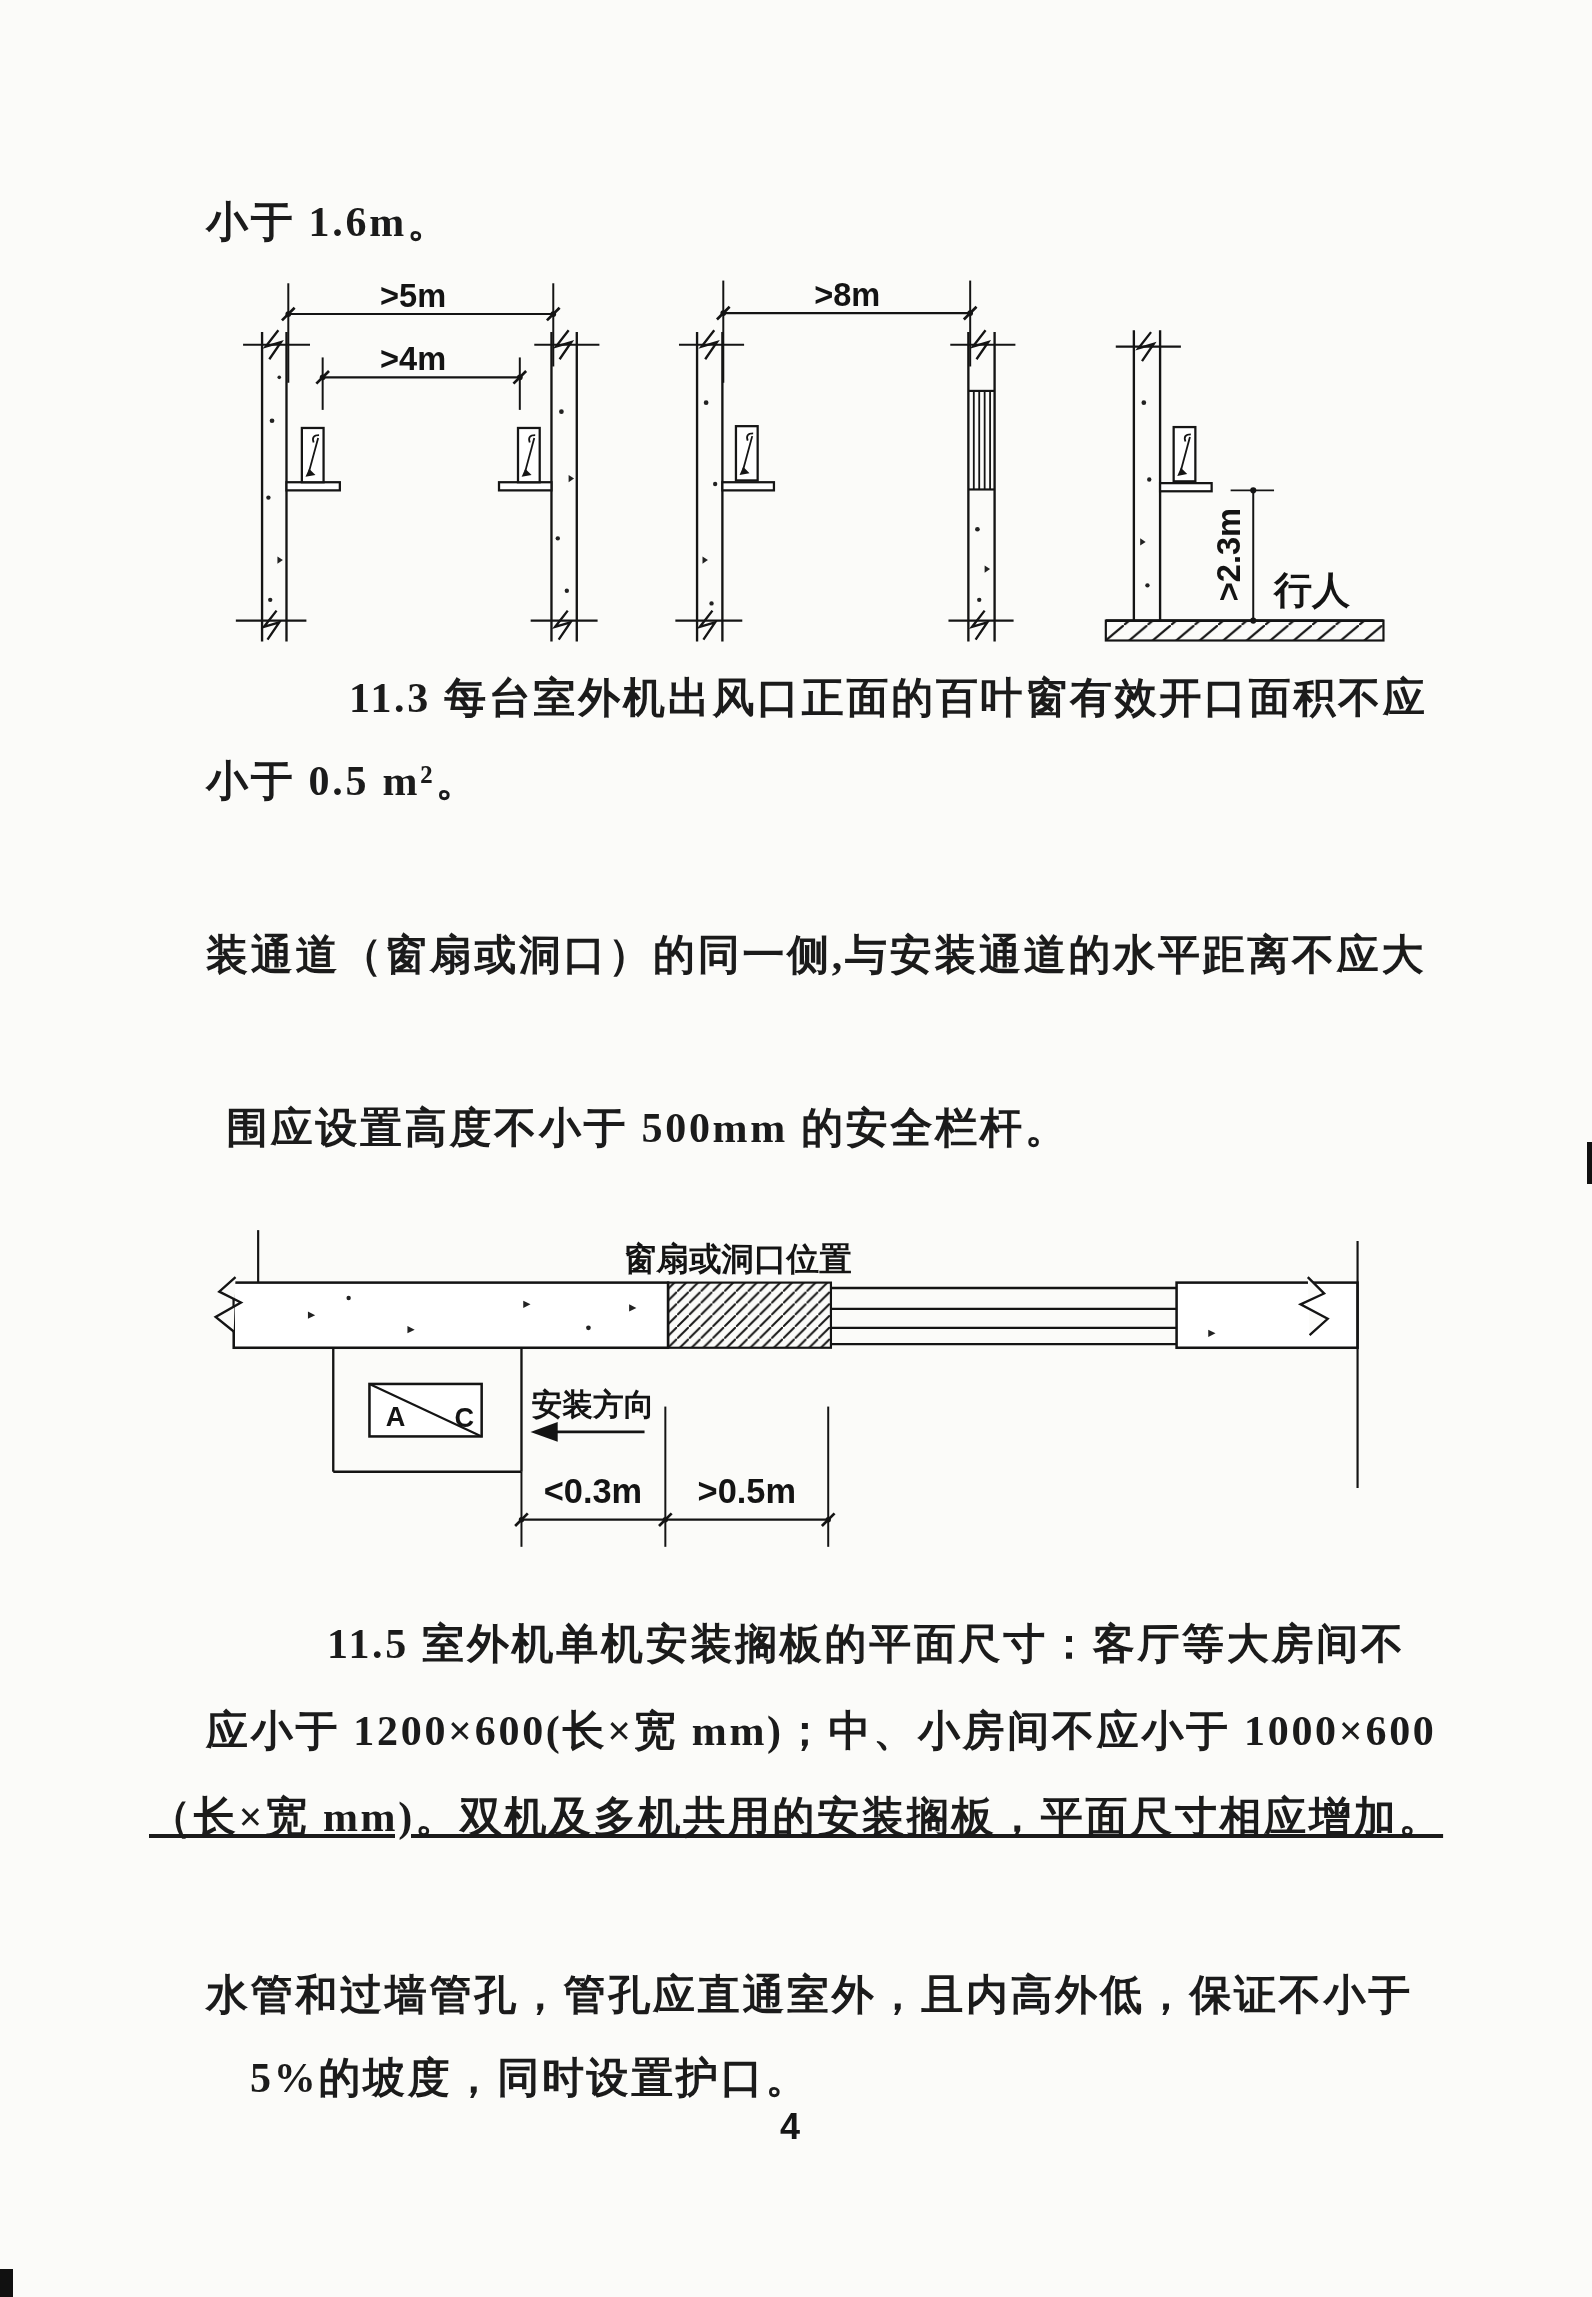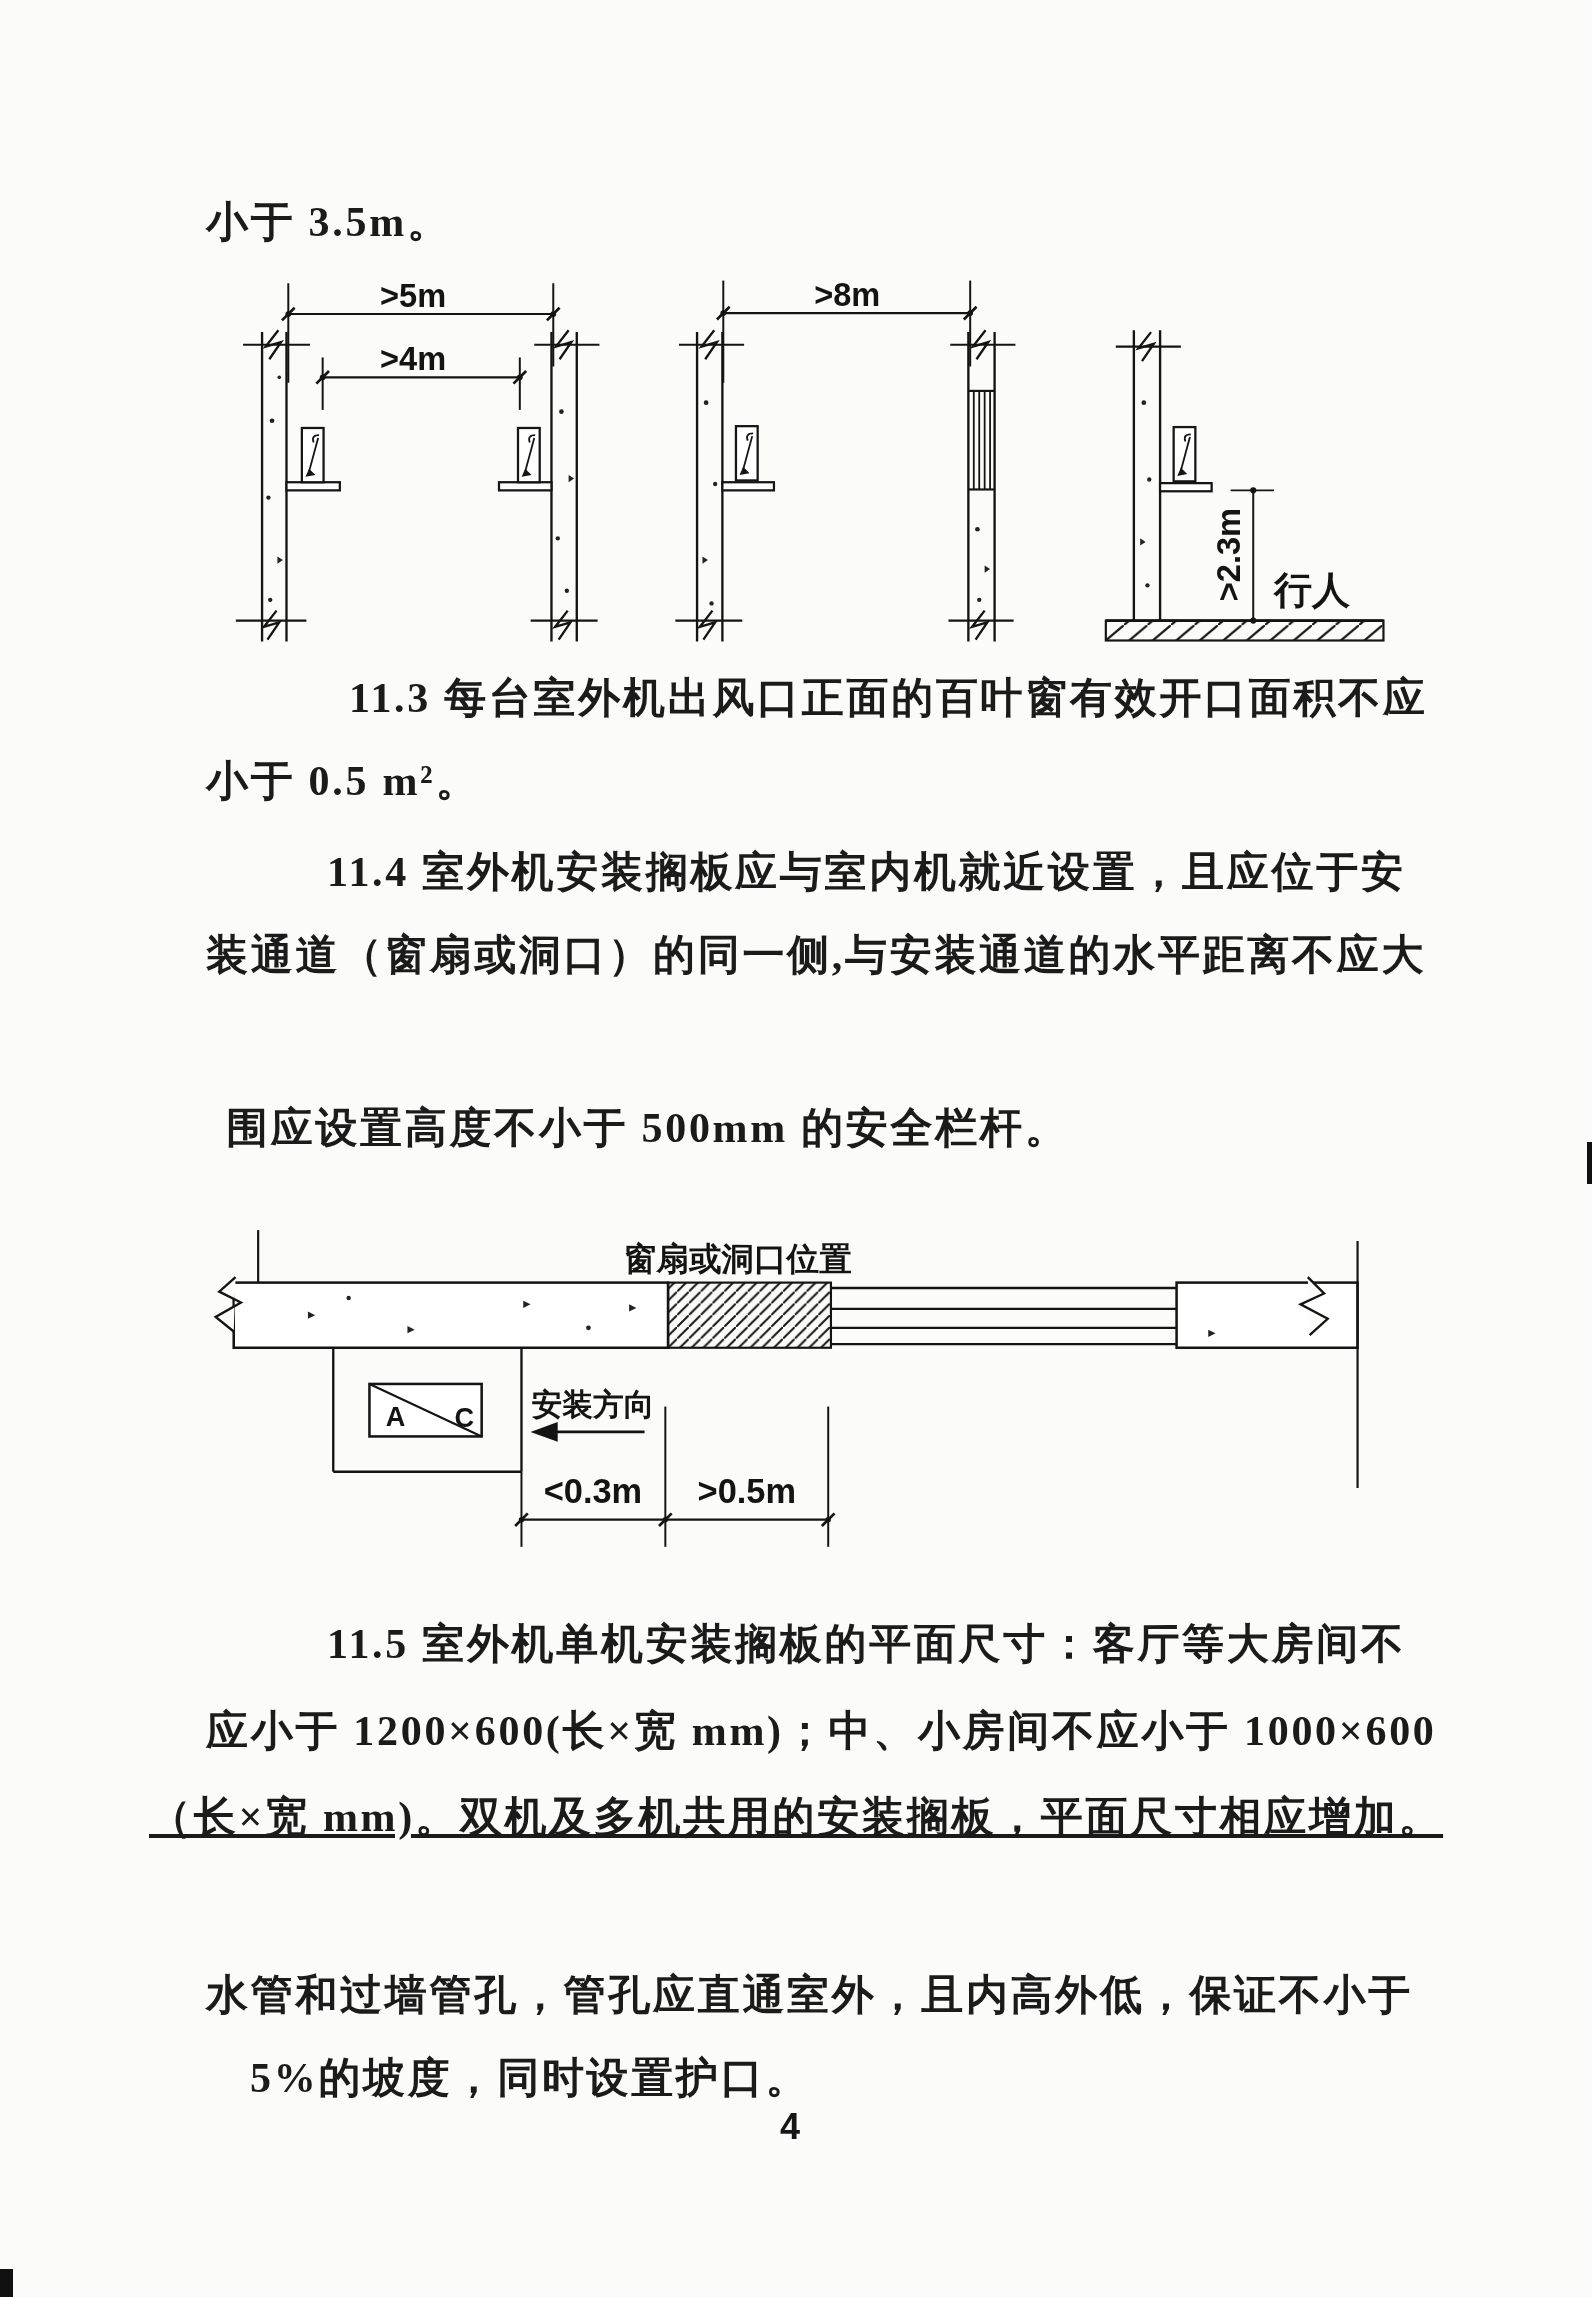--- a/index.html
+++ b/index.html
@@ -33,21 +33,21 @@
     fill:#141414;
     font-weight:bold;
   }
   .artifact{position:absolute;background:#111;}
 </style>
 </head>
 <body>
 
 <div id="page">
 
-  <div class="txt" style="left:206px;top:199px;">小于 3.5m。</div>
+  <div class="txt" style="left:206px;top:199px;">小于 1.6m。</div>
 
   <svg style="position:absolute;left:136px;top:267px;" width="1303" height="416" viewBox="0 0 1440 460">
     <defs>
       <g id="acu">
         <rect x="0" y="0" width="24" height="60" fill="#ffffff" stroke="#151515" stroke-width="2.5"></rect>
         <path d="M19,8 q-9,0 -6,8" fill="none" stroke="#151515" stroke-width="2"></path>
         <line x1="18" y1="11" x2="8" y2="48" stroke="#151515" stroke-width="2"></line>
         <path d="M4,54 l11,-2 l-7,-7 z" fill="#151515"></path>
       </g>
       <g id="tick">
@@ -179,21 +179,20 @@
 
     <g>
       <rect x="1072" y="391" width="307" height="22" fill="url(#ghatch)" stroke="#141414" stroke-width="2.4"></rect>
       <line x1="1072" y1="391" x2="1379" y2="391" stroke="#141414" stroke-width="3"></line>
     </g>
   </svg>
 
   <div class="txt" style="left:327px;top:675px;margin-left:22px;">11.3 每台室外机出风口正面的百叶窗有效开口面积不应</div>
   <div class="txt" style="left:206px;top:758px;">小于 0.5 m²。</div>
 
-  <div class="txt" style="left:327px;top:849px;">11.4 室外机安装搁板应与室内机就近设置，且应位于安</div>
   <div class="txt" style="left:206px;top:932px;">装通道（窗扇或洞口）的同一侧,与安装通道的水平距离不应大</div>
   <div class="txt" style="left:206px;top:1105px;margin-left:20px;">围应设置高度不小于 500mm 的安全栏杆。</div>
 
   <svg style="position:absolute;left:136px;top:1221px;" width="1303" height="344" viewBox="0 0 1440 380">
     <defs>
       <pattern id="ohatch" width="13" height="13" patternUnits="userSpaceOnUse">
         <line x1="0" y1="13" x2="13" y2="0" stroke="#141414" stroke-width="2.2"></line>
       </pattern>
       <g id="tick2">
         <circle r="3" fill="#141414"></circle>

